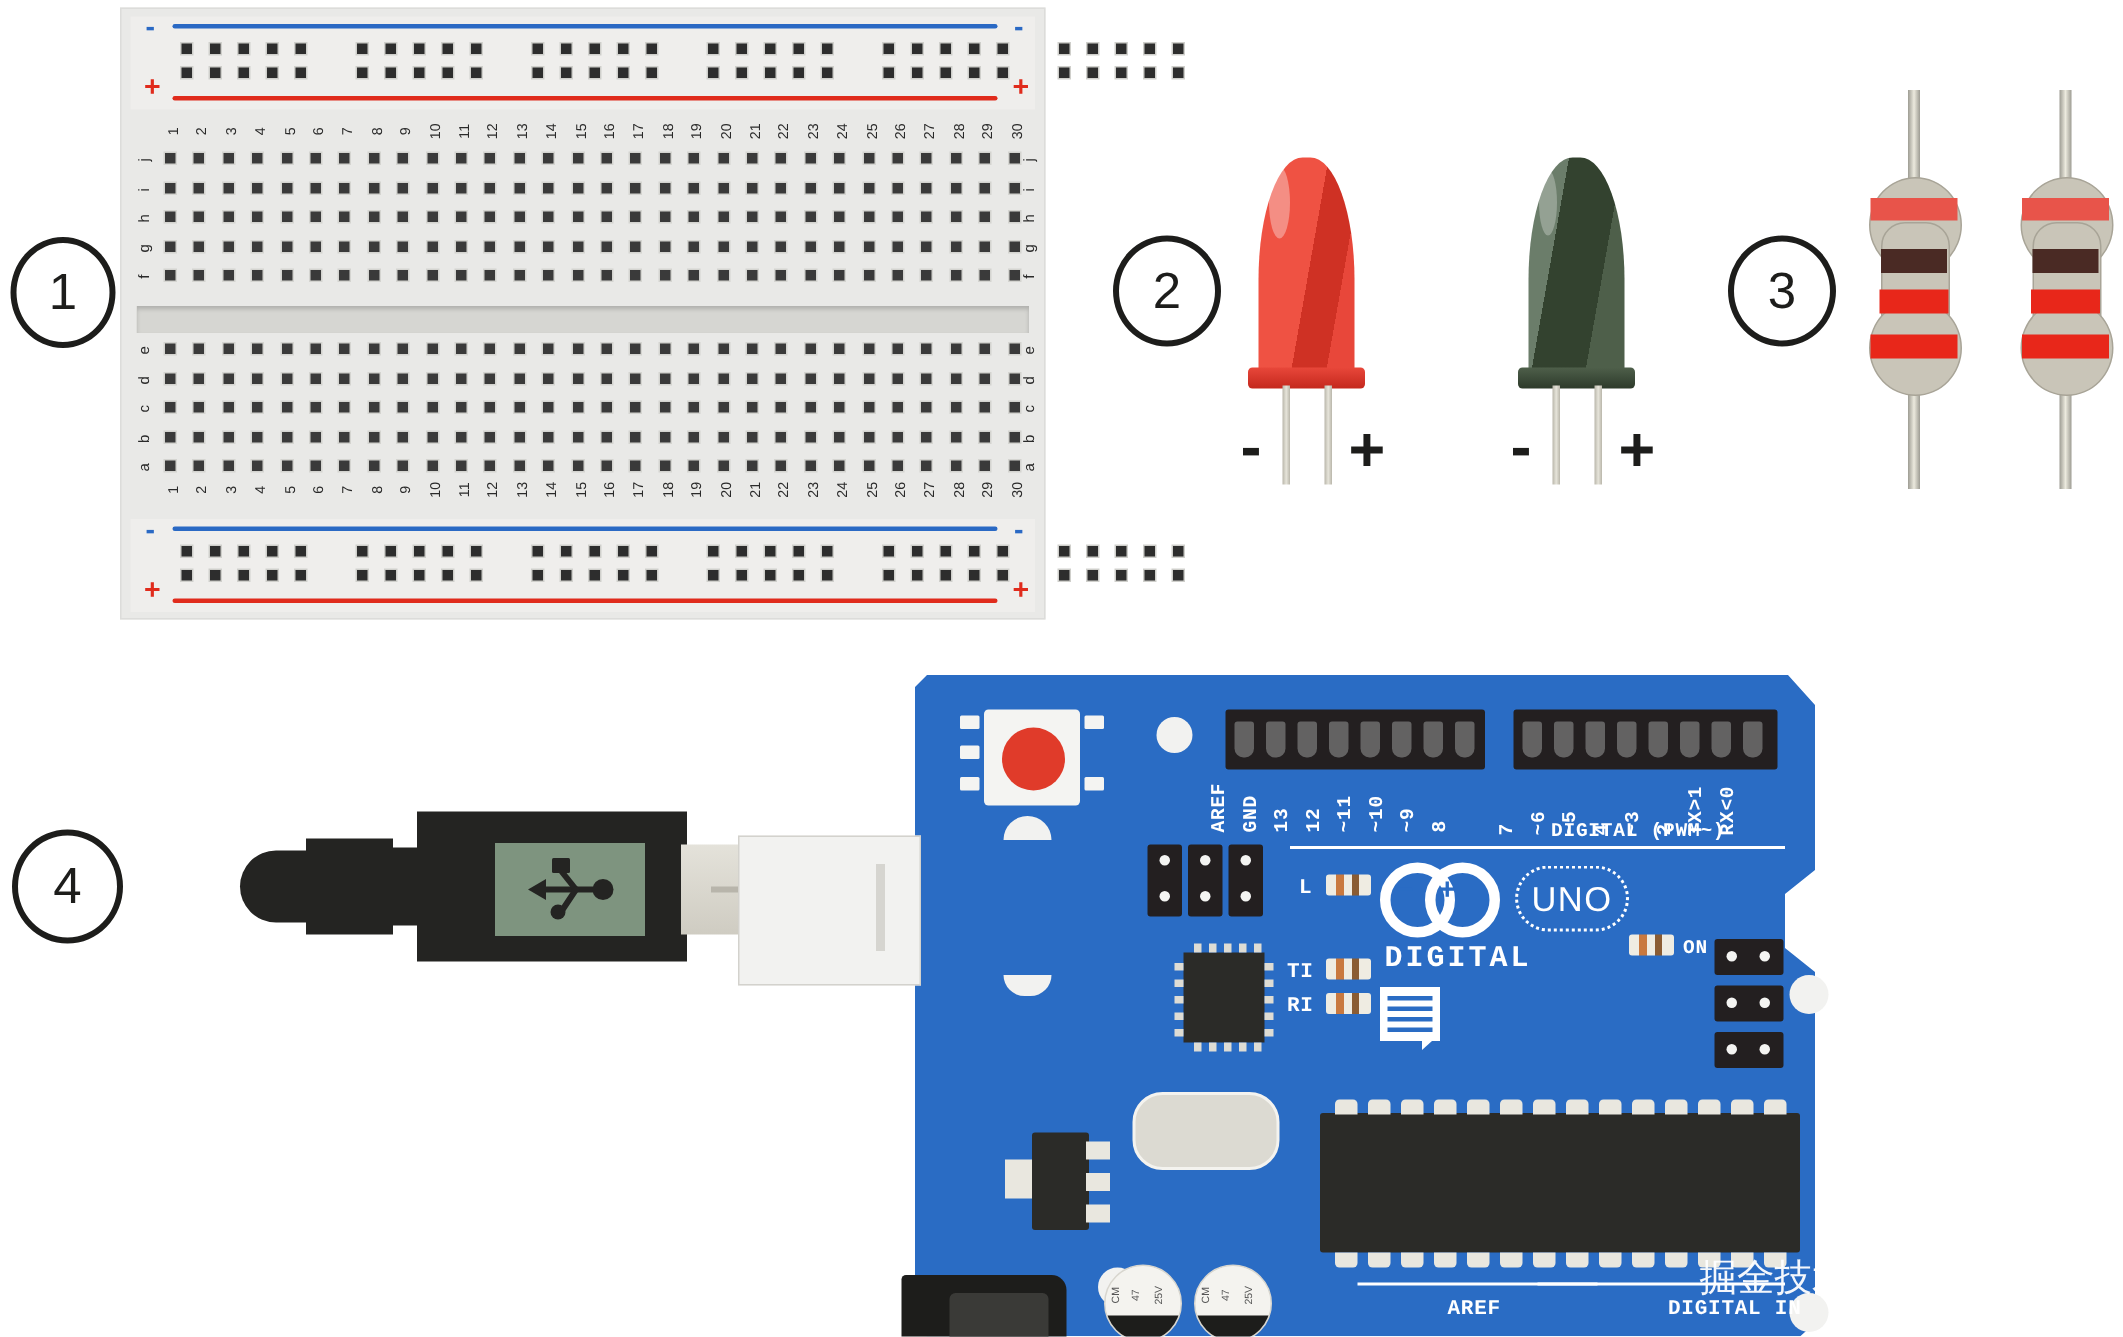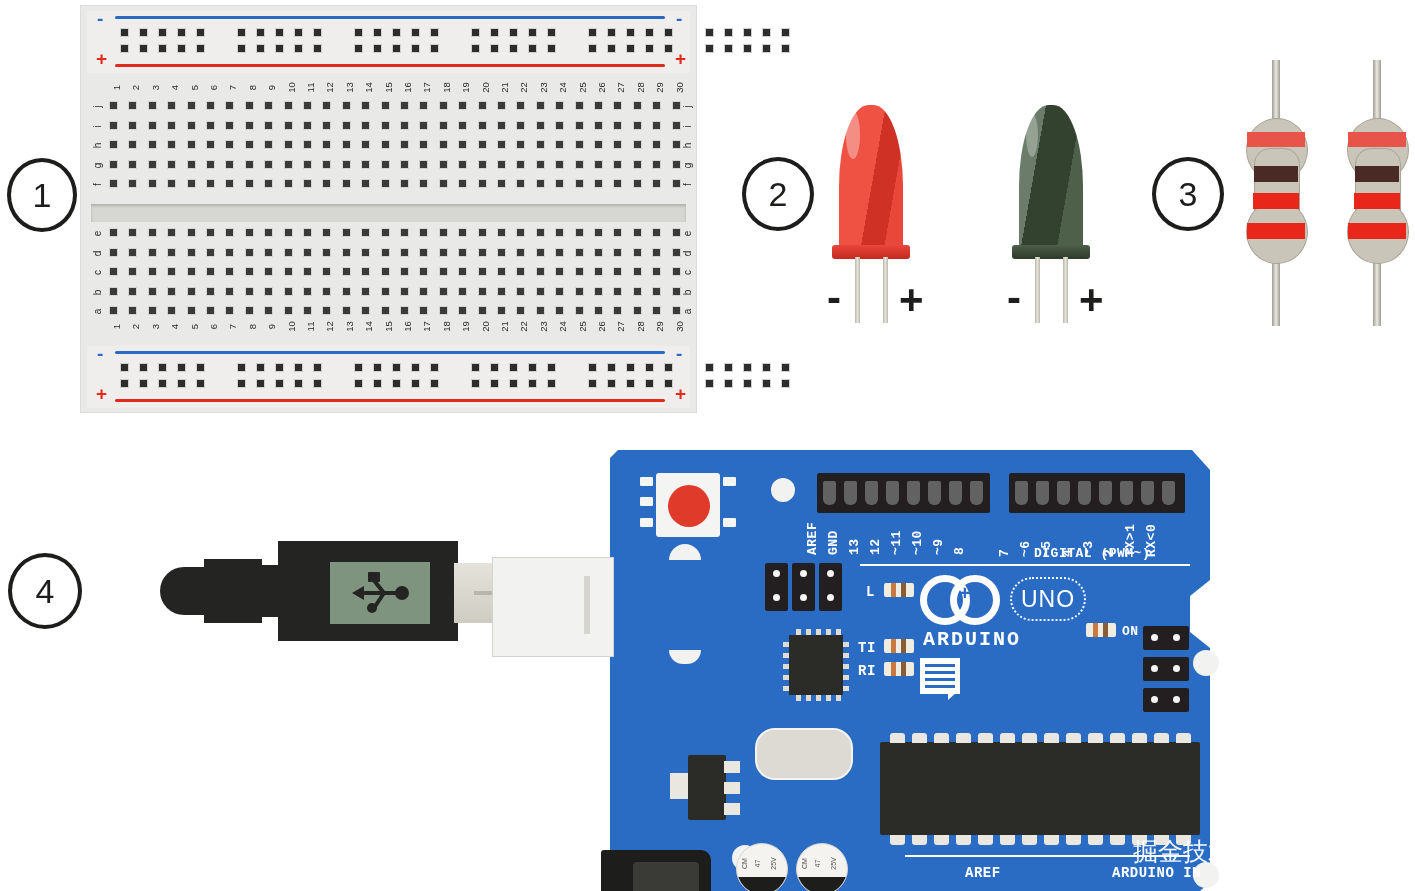--- a/index.html
+++ b/index.html
@@ -906,21 +906,21 @@
     <div class="resled" style="left:274px;top:189px;width:30px;height:14px;"></div>
     <div class="silk" style="left:248px;top:213px;font-size:14px;">RI</div>
     <div class="resled" style="left:274px;top:212px;width:30px;height:14px;"></div>
 
     <div style="position:absolute;left:310px;top:125px;width:80px;height:48px;">
       <div class="inf-lobe" style="left:0;top:0;width:36px;height:36px;"></div>
       <div class="inf-lobe" style="left:30px;top:0;width:36px;height:36px;"></div>
       <div class="inf-sign" style="left:11px;top:7px;">−</div>
       <div class="inf-sign" style="left:39px;top:7px;">+</div>
     </div>
-    <div class="silk" style="left:313px;top:178px;font-size:20px;letter-spacing:2px;">ARDUINO</div>
+    <div class="silk" style="left:313px;top:178px;font-size:20px;letter-spacing:2px;">DIGITAL</div>
 
     <div class="unobadge" style="left:400px;top:127px;width:72px;height:40px;">
       <span>UNO</span>
     </div>
 
     <div class="resled" style="left:476px;top:173px;width:30px;height:14px;"></div>
     <div class="silk" style="left:512px;top:174px;font-size:13px;">ON</div>
 
     <div class="doc-icon" style="left:310px;top:208px;width:40px;height:42px;">
       <div class="sh" style="left:0;top:0;width:40px;height:36px;"></div>
@@ -990,21 +990,21 @@
     <div class="pjack" style="left:-9px;top:400px;width:110px;height:82px;">
       <div class="inner" style="left:32px;top:12px;width:66px;height:58px;border-radius:4px;"></div>
     </div>
 
     <div class="silk" style="left:355px;top:415px;font-size:14px;">AREF</div>
     <div class="silkline" style="left:295px;top:405px;width:160px;"></div>
 
     <div id="powerPins" style="position:absolute;left:222px;top:472px;"></div>
     <div id="powerLabels"></div>
 
-    <div class="silk" style="left:502px;top:415px;font-size:14px;">ARDUINO IN</div>
+    <div class="silk" style="left:502px;top:415px;font-size:14px;">DIGITAL IN</div>
     <div class="silkline" style="left:415px;top:405px;width:165px;"></div>
 
     <div id="analogPins" style="position:absolute;left:408px;top:472px;"></div>
     <div id="analogLabels"></div>
   </div>
 
   <div class="watermark" style="left:1133px;top:835px;">掘金技术社区 @ 布客飞龙</div>
 
 </div>
 

